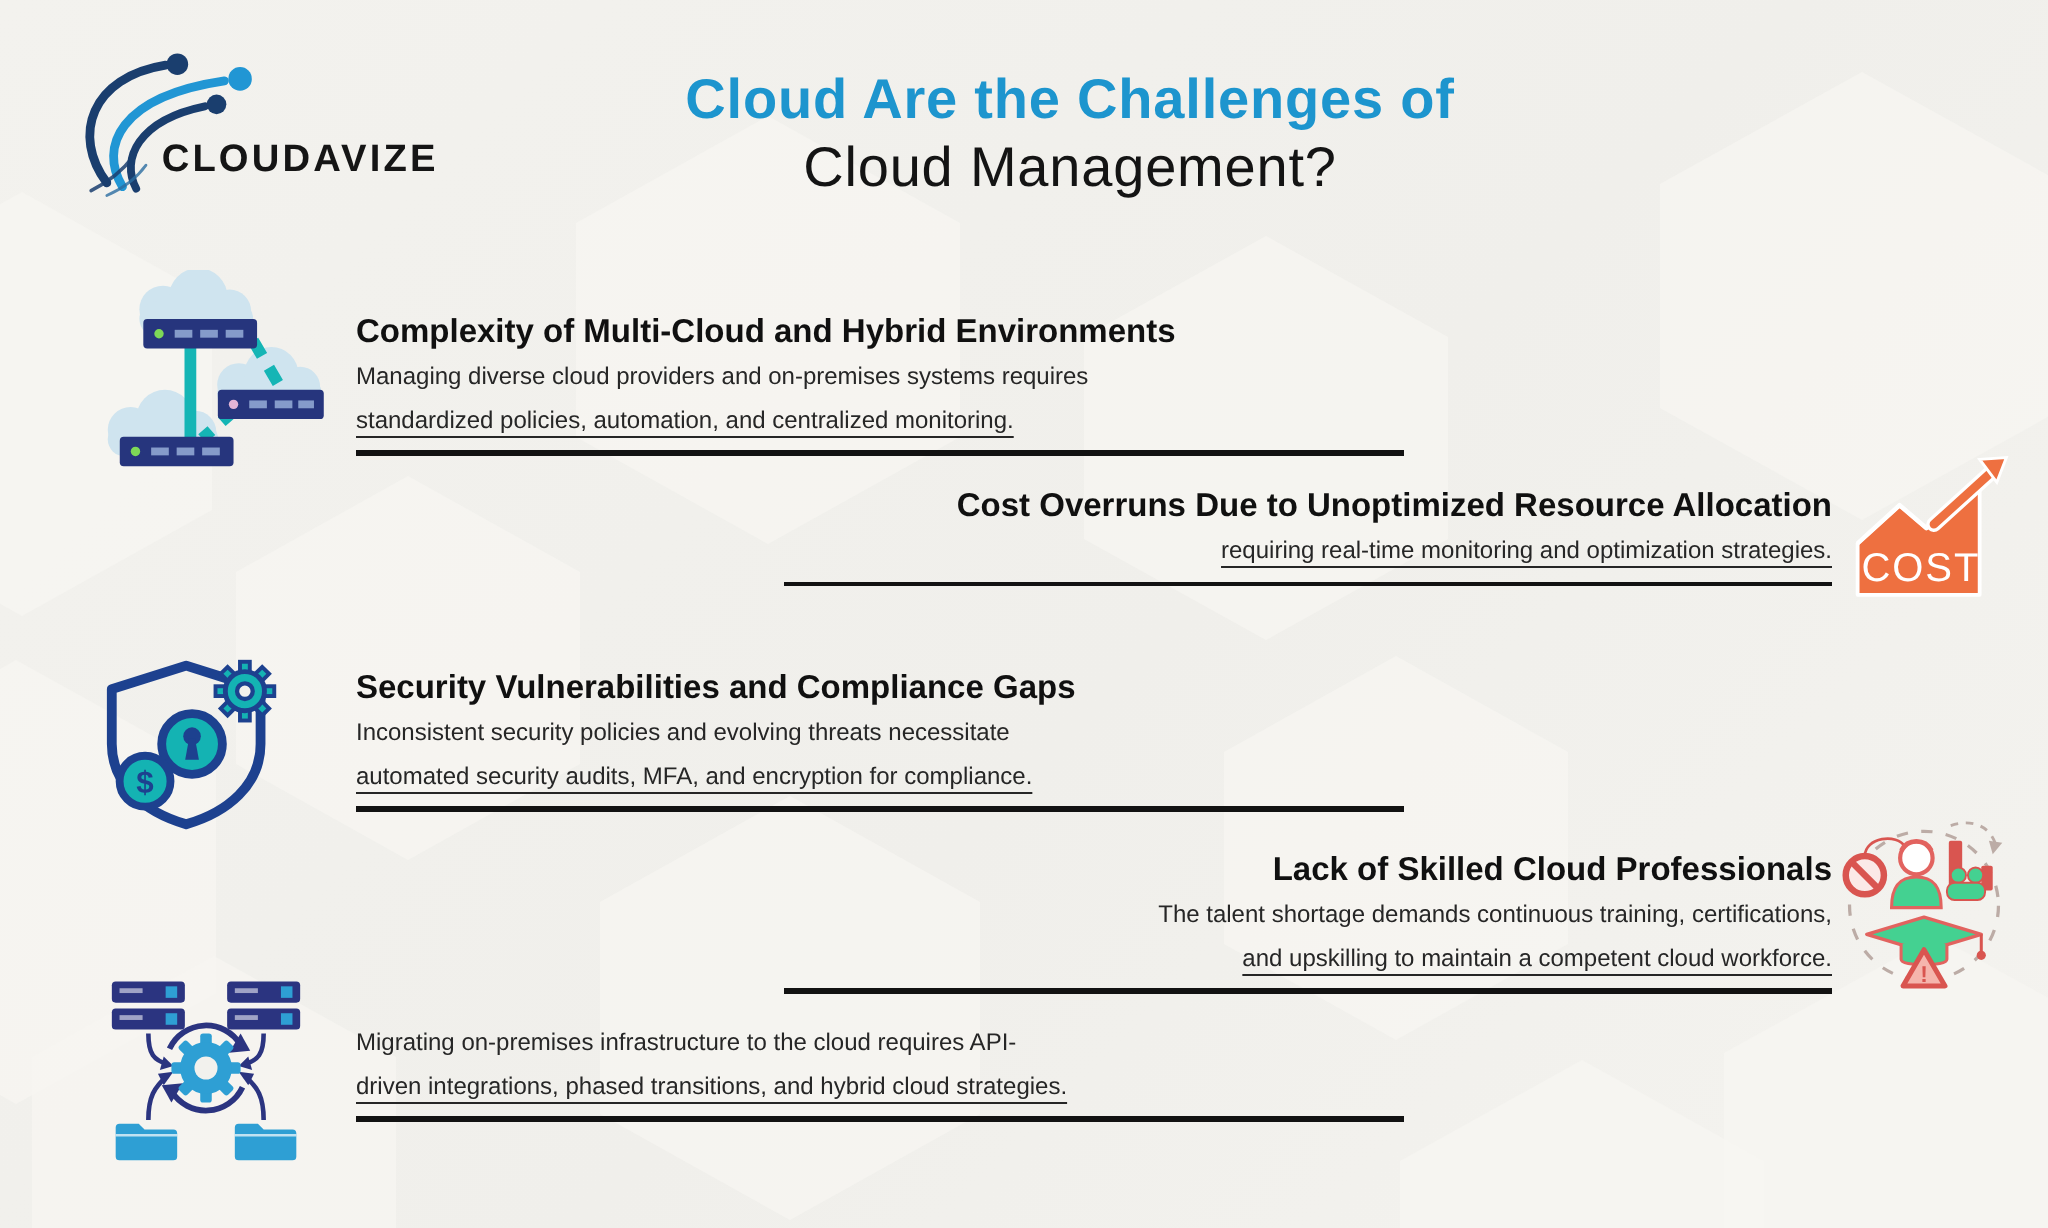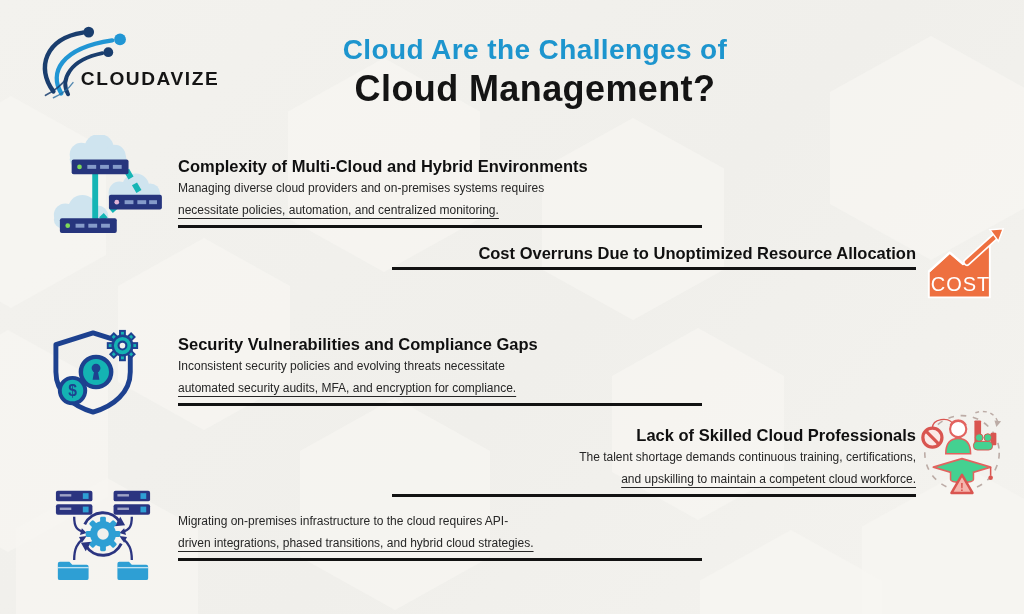--- a/index.html
+++ b/index.html
@@ -13,21 +13,21 @@
     position:absolute;
     background:#f7f6f2;
     clip-path:polygon(50% 0,100% 25%,100% 75%,50% 100%,0 75%,0 25%);
     filter:drop-shadow(7px 11px 7px rgba(150,145,133,0.30));
     opacity:.75;
   }
   
   .logo{position:absolute; left:24px; top:22px; width:196px; height:78px;}
   .title{position:absolute; left:295px; top:33px; width:480px; text-align:center; line-height:1.2;}
   .title .t1{font-size:28px; font-weight:bold; letter-spacing:.4px; color:#1d95ce;}
-  .title .t2{font-size:36px; font-weight:bold; letter-spacing:.4px; color:#141414;}
+  .title .t2{font-size:28px; font-weight:normal; letter-spacing:.4px; color:#141414;}
   
   .item{position:absolute; width:540px;}
   .item .hd{font-size:16.5px; font-weight:bold; color:#101010; line-height:20px; margin-bottom:2px;}
   .item .ln{font-size:12px; color:#262626; line-height:21.5px;}
   .item .ln2{text-decoration:underline; text-underline-offset:4px; text-decoration-thickness:1.3px;}
   .item .bar{height:2.6px; background:#121212; margin-top:4px; width:97%;}
   .item.right{text-align:right;}
   .item.right .bar{margin-left:auto;}
   .icon-box{position:absolute;}
 </style>
@@ -109,26 +109,27 @@
           <circle cx="8" cy="7.5" r="2.4" fill="#7ed957"></circle>
           <rect x="16" y="5.5" width="9" height="4" fill="#9db5dd" opacity=".8"></rect>
           <rect x="29" y="5.5" width="9" height="4" fill="#9db5dd" opacity=".8"></rect>
           <rect x="42" y="5.5" width="9" height="4" fill="#9db5dd" opacity=".8"></rect>
         </g>
     </g>
   </svg>
   <div class="item" style="left:178px;top:156px;">
     <div class="hd">Complexity of Multi-Cloud and Hybrid Environments</div>
     <div class="ln">Managing diverse cloud providers and on-premises systems requires</div>
-    <div class="ln ln2">necessitate policies, automation, and centralized monitoring.</div>
+    <div class="ln ln2">standardized policies, automation, and centralized monitoring.</div>
     <div class="bar"></div>
   </div>
 
   <div class="item right" style="right:108px;top:243px;">
     <div class="hd">Cost Overruns Due to Unoptimized Resource Allocation</div>
+    <div class="ln ln2">requiring real-time monitoring and optimization strategies.</div>
     <div class="bar"></div>
   </div>
   <svg class="icon-box" style="left:925px;top:227px;width:82px;height:76px;" viewBox="0 0 86 78">
     <polygon points="4,73 4,46 26,26 40,38 68,11 68,73" fill="#ee7040" stroke="#ffffff" stroke-width="2" stroke-linejoin="round"></polygon>
     <polyline points="4,46 26,26 40,38 68,11" fill="none" stroke="#ffffff" stroke-width="2.4" stroke-linejoin="round"></polyline>
     <line x1="44" y1="36" x2="76" y2="7" stroke="#ffffff" stroke-width="8" stroke-linecap="round"></line>
     <line x1="44" y1="36" x2="76" y2="7" stroke="#ee7040" stroke-width="4.5" stroke-linecap="round"></line>
     <polygon points="68,2 82,1 77,14" fill="#ee7040" stroke="#ffffff" stroke-width="1.5"></polygon>
     <text x="6" y="66" font-size="21" fill="#ffffff" letter-spacing="1">COST</text>
   </svg>

